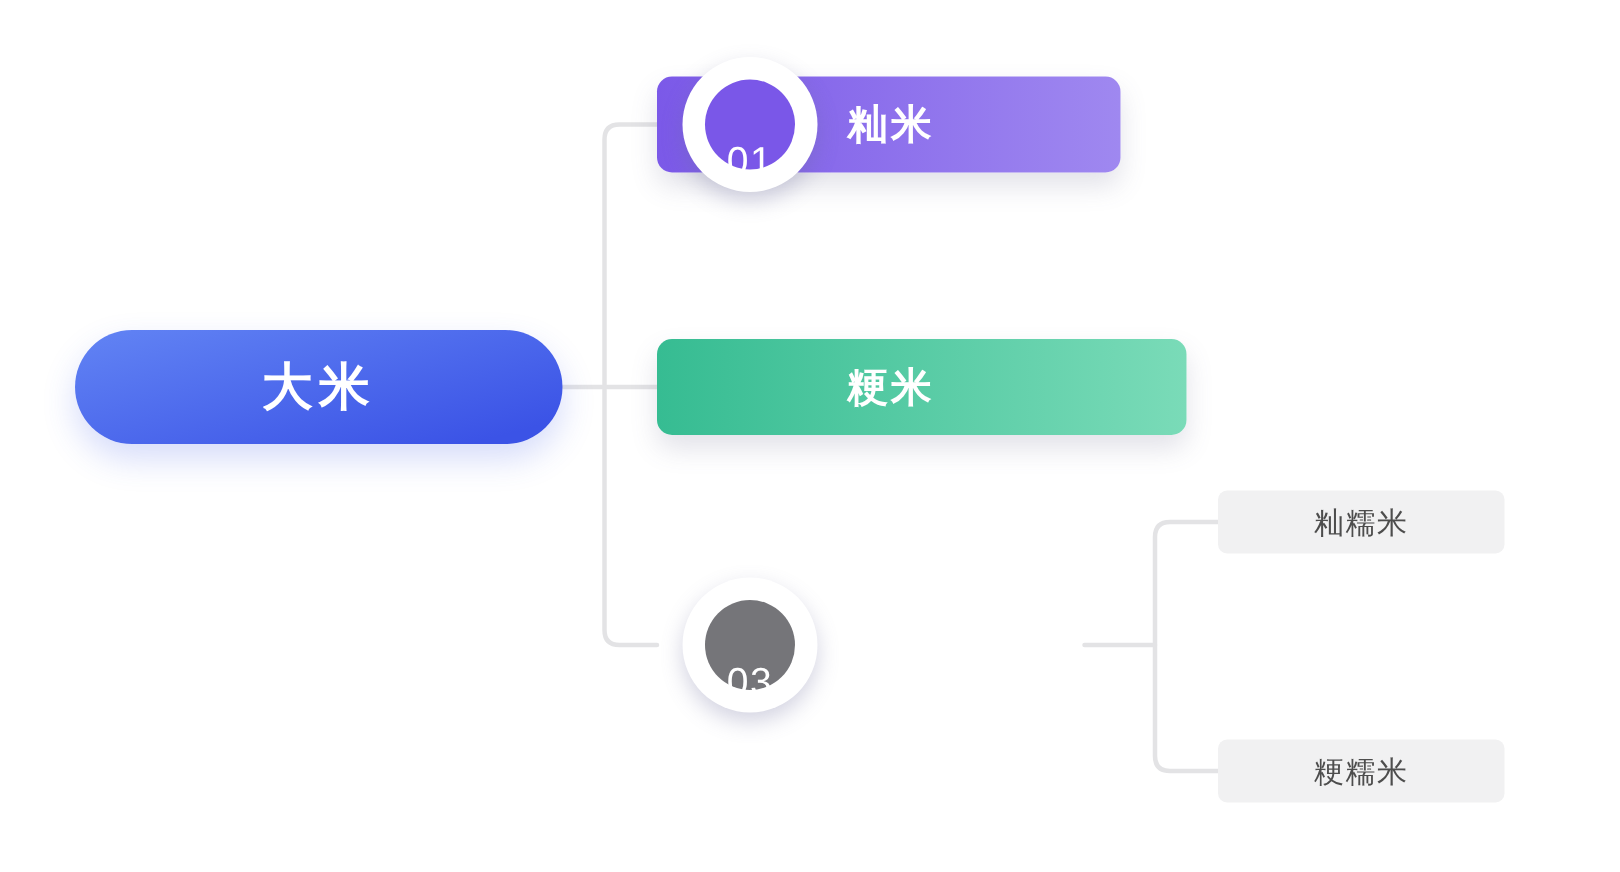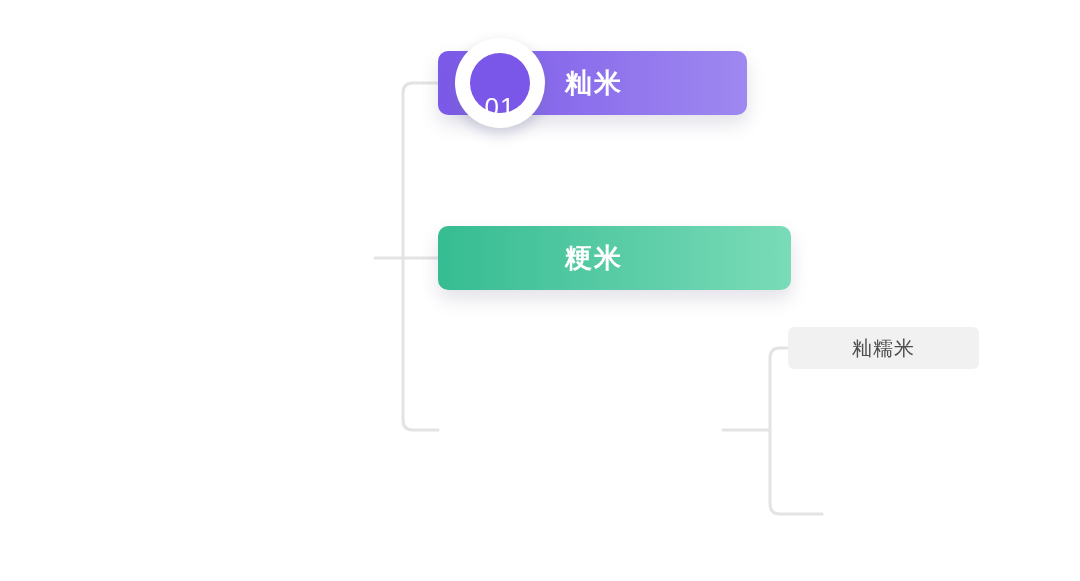--- a/index.html
+++ b/index.html
@@ -94,21 +94,21 @@
   .badge .badge-number {
     color: #ffffff;
     font-size: 26px;
     font-weight: 400;
     letter-spacing: 1px;
     margin-top: 48px;
   }
   
   .leaf {
     position: absolute;
-    left: 788px;
+    left: 812px;
     width: 191px; height: 42px;
     background: #f1f1f2;
     border-radius: 6px;
     display: flex;
     align-items: center;
     justify-content: center;
     cursor: pointer;
   }
   .leaf .leaf-label {
     color: #4d4d4d;
@@ -126,39 +126,50 @@
 
 <div class="canvas">
 
   <svg class="connectors" viewBox="0 0 1080 581" xmlns="http://www.w3.org/2000/svg">
     <path d="M375 258 L438 258"></path>
     <path d="M438 83 L413 83 Q403 83 403 93 L403 420 Q403 430 413 430 L438 430"></path>
     <path d="M723 430 L770 430"></path>
     <path d="M822 348 L780 348 Q770 348 770 358 L770 504 Q770 514 780 514 L822 514"></path>
   </svg>
 
+  <div class="root-node">
+    <span class="root-label">大米</span>
+  </div>
 
   <div class="branch branch-1 pos-branch-1">
     <div class="bar">
       <span class="bar-label">籼米</span>
     </div>
     <div class="badge">
       <div class="badge-circle">
         <span class="badge-number">01</span>
       </div>
     </div>
   </div>
 
   <div class="branch branch-2 pos-branch-2">
     <div class="bar">
       <span class="bar-label">粳米</span>
     </div>
   </div>
 
   <div class="branch branch-3 pos-branch-3">
+    <div class="badge">
+      <div class="badge-circle">
+        <span class="badge-number">03</span>
+      </div>
+    </div>
   </div>
 
   <div class="leaf pos-leaf-1">
     <span class="leaf-label">籼糯米</span>
   </div>
 
+  <div class="leaf pos-leaf-2">
+    <span class="leaf-label">粳糯米</span>
+  </div>
 
 </div>
 
 </body></html>

